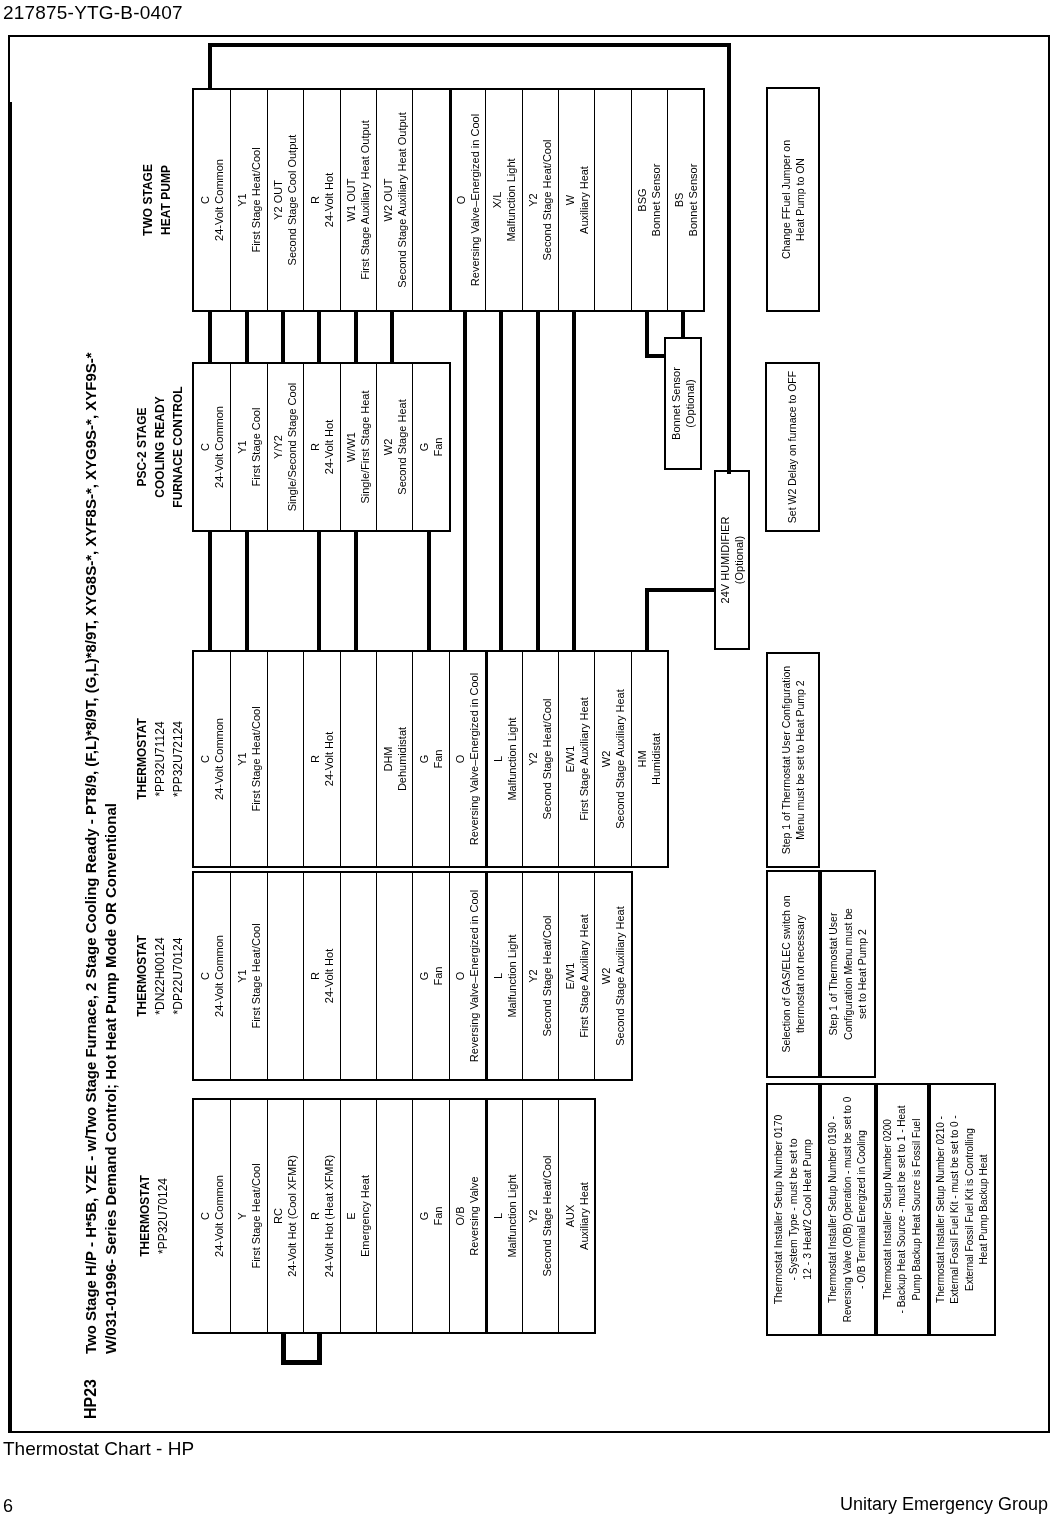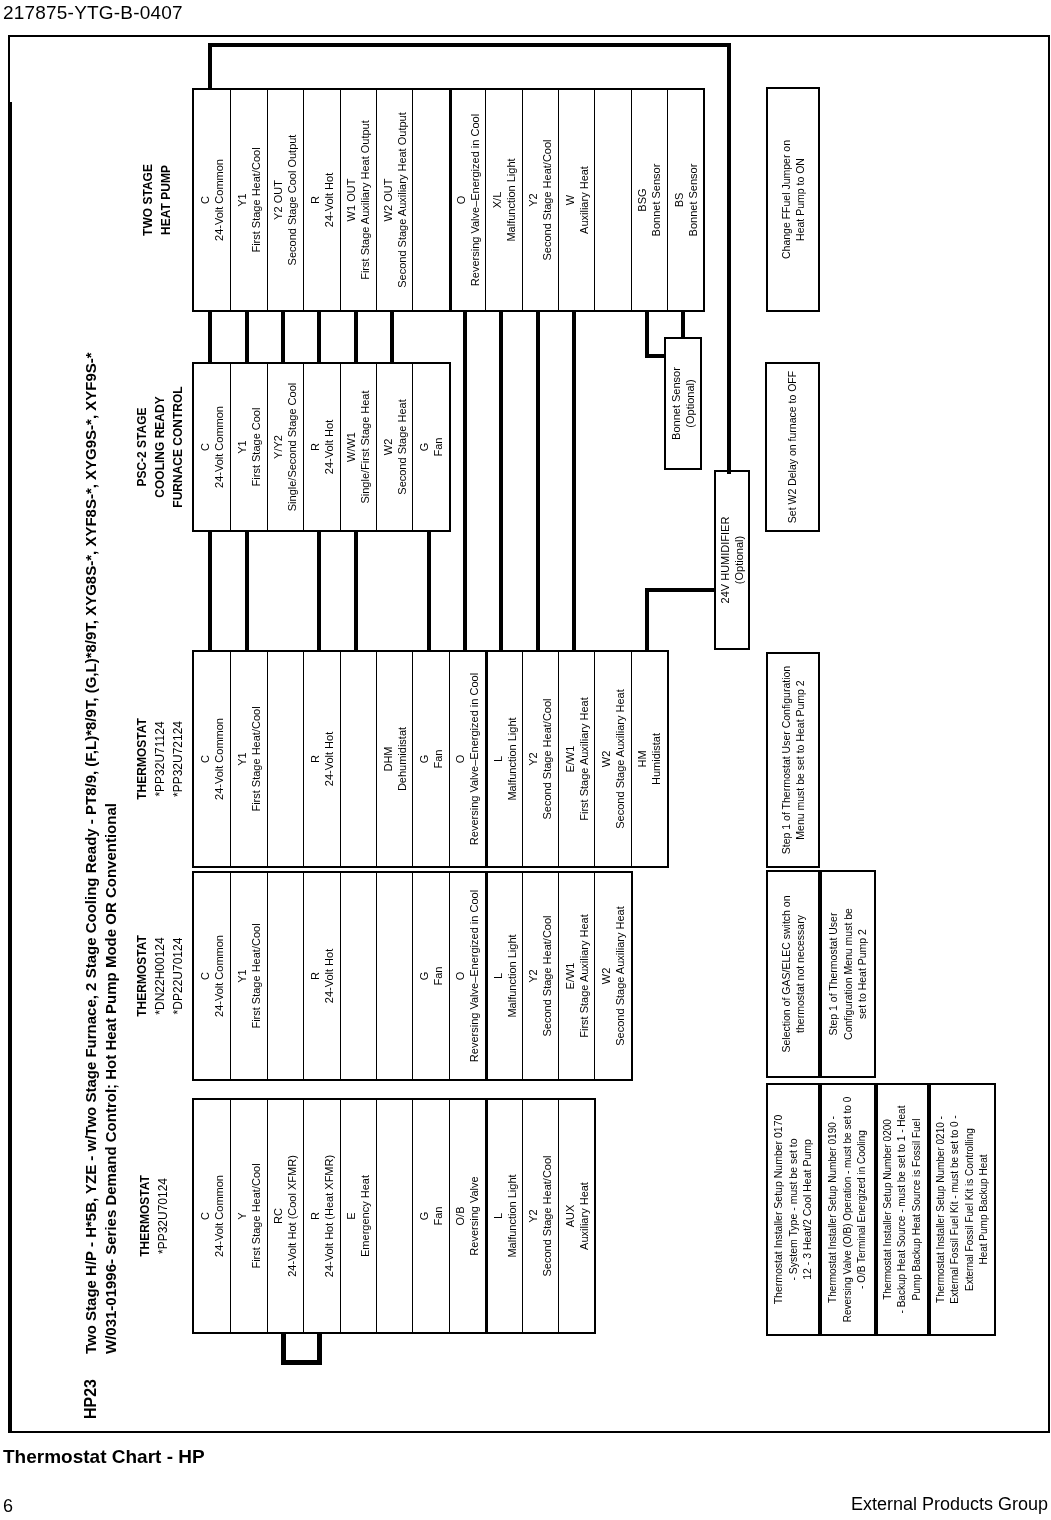--- a/index.html
+++ b/index.html
@@ -2,21 +2,21 @@
 <html><head>
 <meta charset="utf-8">
 <style>
   html,body{margin:0;padding:0;background:#fff;}
   body{width:1051px;height:1520px;position:relative;overflow:hidden;
        font-family:"Liberation Sans","DejaVu Sans",sans-serif;color:#000;}
   .abs{position:absolute;}
   
   #doc-number{left:3px;top:2px;font-size:19px;letter-spacing:.2px;}
   #chart-frame{left:8px;top:35px;width:1038px;height:1394px;border:2px solid #000;}
-  #footer-title{left:3px;top:1438px;font-size:19px;font-weight:bold;margin-top:8px;}
+  #footer-title{left:3px;top:1438px;font-size:19px;font-weight:normal;}
   #page-number{left:3px;top:1496px;font-size:18px;}
   #footer-right{right:3px;top:1494px;font-size:18px;}
   
   #land{left:8px;top:35px;width:1396px;height:1040px;
         transform-origin:0 0;transform:rotate(-90deg) translateX(-1396px);}
   .wire{position:absolute;background:#000;}
   #title-rule{left:65px;top:70px;width:1329px;height:4px;background:#000;}
   #hp-id{left:12px;top:74px;font-size:16px;font-weight:bold;}
   .titleline{position:absolute;left:77px;font-size:15px;font-weight:bold;white-space:nowrap;}
   #title1{top:74px;} #title2{top:94px;}
@@ -370,13 +370,13 @@
   <div class="wire" style="left:781px;top:637px;width:62px;height:4px;"></div>
   <div class="wire" style="left:839px;top:637px;width:4px;height:69px;"></div>
 
   <div class="wire" style="left:66px;top:273px;width:31px;height:5px;"></div>
   <div class="wire" style="left:66px;top:309px;width:31px;height:5px;"></div>
   <div class="wire" style="left:66px;top:273px;width:5px;height:41px;"></div>
 </div>
 
 <div class="abs" id="footer-title">Thermostat Chart - HP</div>
 <div class="abs" id="page-number">6</div>
-<div class="abs" id="footer-right">External Products Group</div>
+<div class="abs" id="footer-right">Unitary Emergency Group</div>
 
 </body></html>

